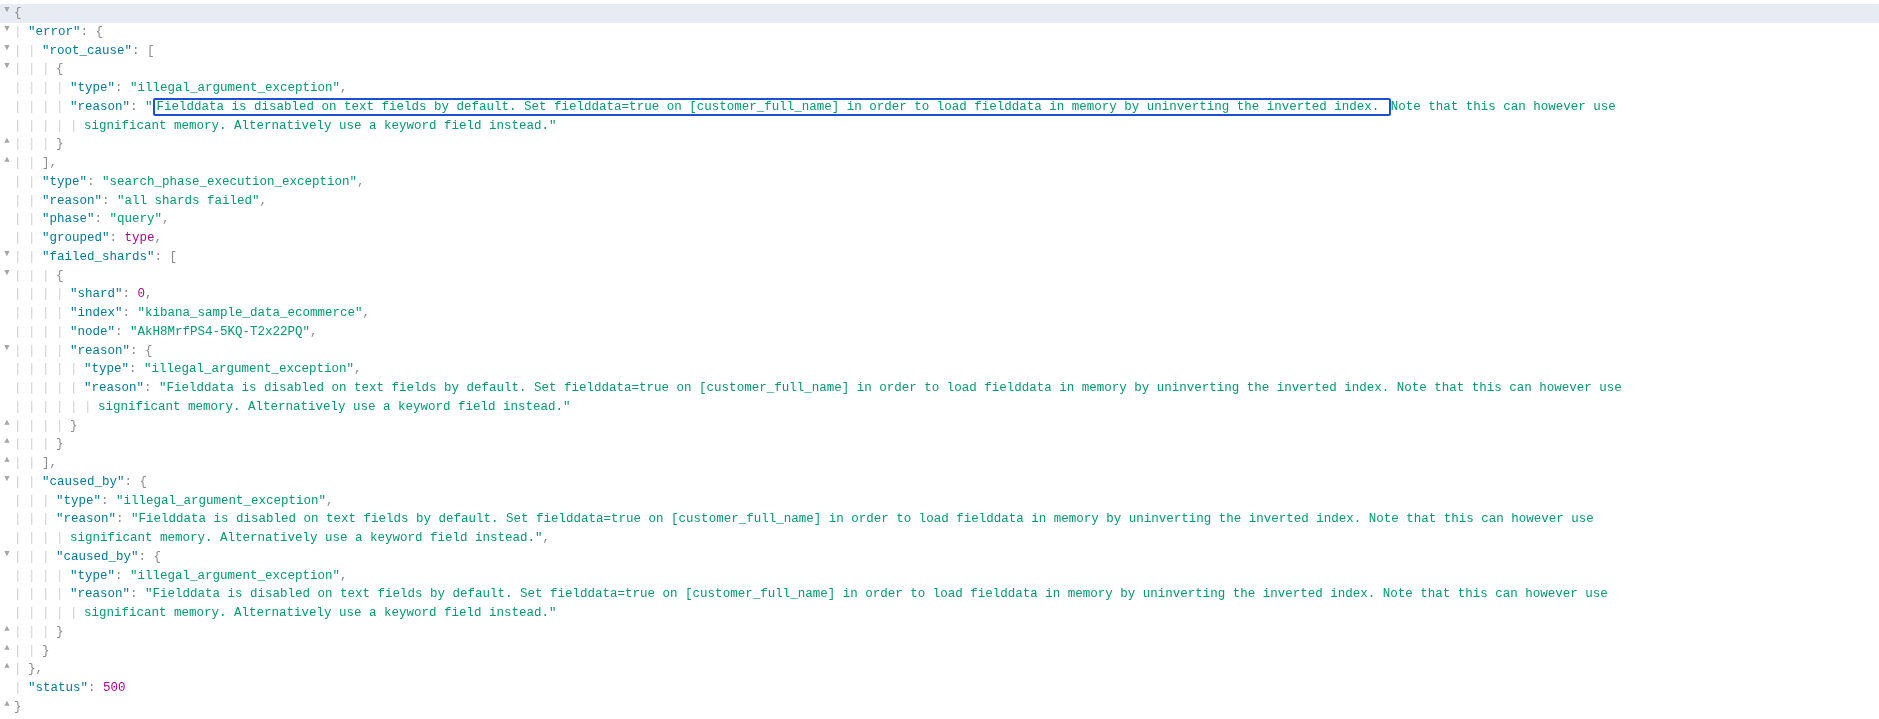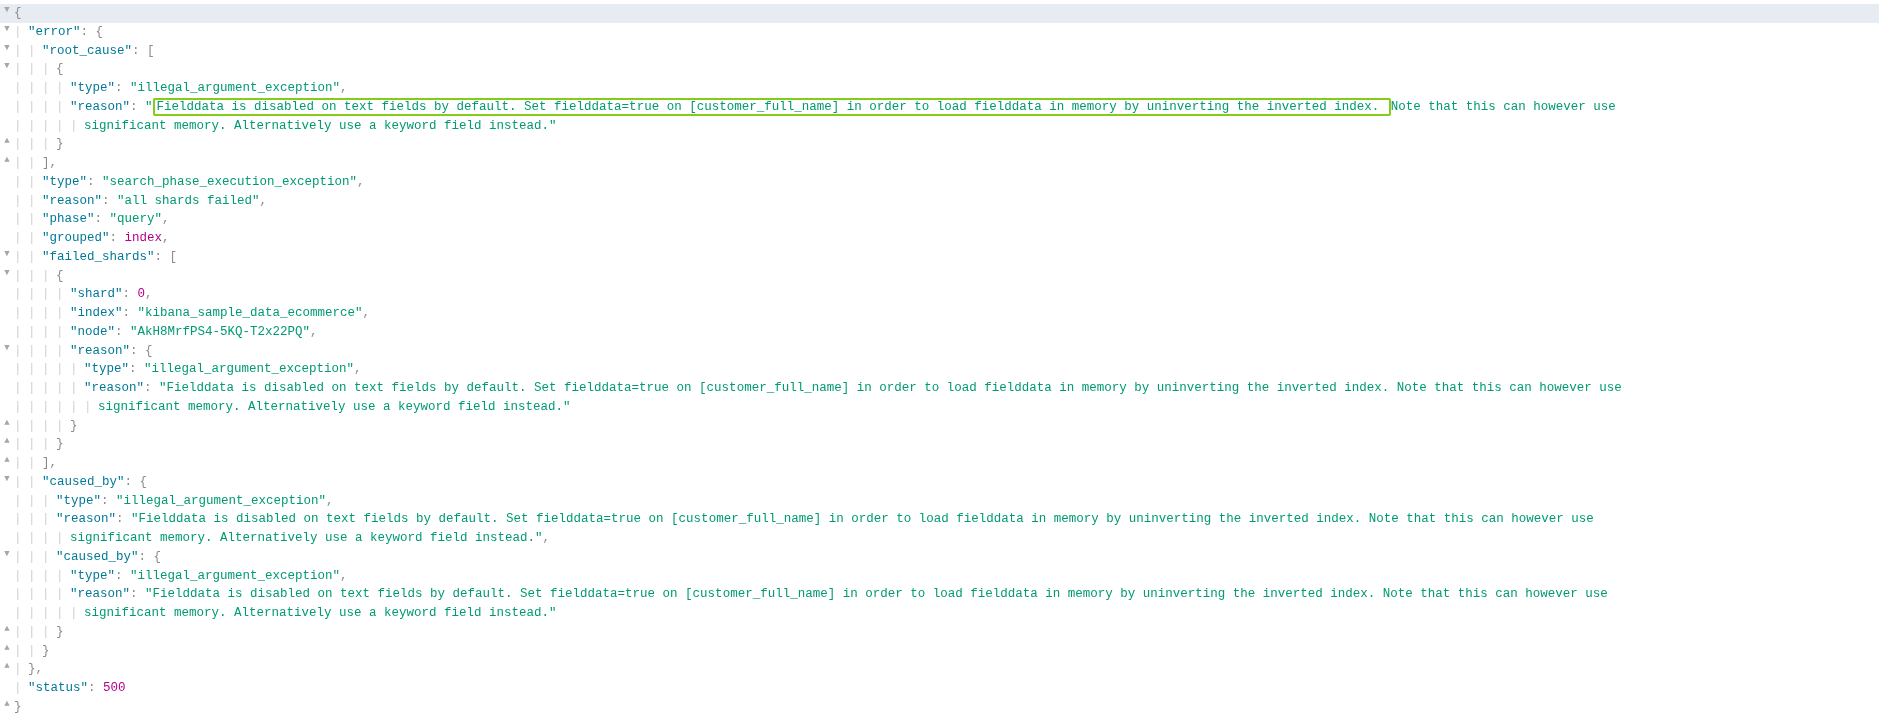--- a/index.html
+++ b/index.html
@@ -34,42 +34,42 @@
   }
   .gutter.collapse::before { content:"▼"; }
   .gutter.expand::before   { content:"▲"; } 
   .pipe { color:#d0d0d0; }
   .key   { color:#007997; }
   .str   { color:#009a73; }
   .num   { color:#b5008a; }
   .kw    { color:#b5008a; }
   .punc  { color:#8c8c8c; }
   .hl {
-    border:2px solid #84cc16;
+    border:2px solid #1d4ed8;
     border-radius:2px;
     padding:0px 2px;
   }
 </style>
 </head>
 <body>
 
 <div class="json-view" id="view">
     <div class="line first"><span class="gutter collapse"></span><span class="punc">{</span></div>
     <div class="line"><span class="gutter collapse"></span><span class="pipe" style="display:inline-block;width:14px;">|</span><span class="key">"error"</span><span class="punc">: {</span></div>
     <div class="line"><span class="gutter collapse"></span><span class="pipe" style="display:inline-block;width:14px;">|</span><span class="pipe" style="display:inline-block;width:14px;">|</span><span class="key">"root_cause"</span><span class="punc">: [</span></div>
     <div class="line"><span class="gutter collapse"></span><span class="pipe" style="display:inline-block;width:14px;">|</span><span class="pipe" style="display:inline-block;width:14px;">|</span><span class="pipe" style="display:inline-block;width:14px;">|</span><span class="punc">{</span></div>
     <div class="line"><span class="gutter "></span><span class="pipe" style="display:inline-block;width:14px;">|</span><span class="pipe" style="display:inline-block;width:14px;">|</span><span class="pipe" style="display:inline-block;width:14px;">|</span><span class="pipe" style="display:inline-block;width:14px;">|</span><span class="key">"type"</span><span class="punc">: </span><span class="str">"illegal_argument_exception"</span><span class="punc">,</span></div>
     <div class="line"><span class="gutter "></span><span class="pipe" style="display:inline-block;width:14px;">|</span><span class="pipe" style="display:inline-block;width:14px;">|</span><span class="pipe" style="display:inline-block;width:14px;">|</span><span class="pipe" style="display:inline-block;width:14px;">|</span><span class="key">"reason"</span><span class="punc">: </span><span class="str">"</span><span class="hl"><span class="str">Fielddata is disabled on text fields by default. Set fielddata=true on [customer_full_name] in order to load fielddata in memory by uninverting the inverted index. </span></span><span class="str">Note that this can however use</span></div>
     <div class="line"><span class="gutter "></span><span class="pipe" style="display:inline-block;width:14px;">|</span><span class="pipe" style="display:inline-block;width:14px;">|</span><span class="pipe" style="display:inline-block;width:14px;">|</span><span class="pipe" style="display:inline-block;width:14px;">|</span><span class="pipe" style="display:inline-block;width:14px;">|</span><span class="str">significant memory. Alternatively use a keyword field instead."</span></div>
     <div class="line"><span class="gutter expand"></span><span class="pipe" style="display:inline-block;width:14px;">|</span><span class="pipe" style="display:inline-block;width:14px;">|</span><span class="pipe" style="display:inline-block;width:14px;">|</span><span class="punc">}</span></div>
     <div class="line"><span class="gutter expand"></span><span class="pipe" style="display:inline-block;width:14px;">|</span><span class="pipe" style="display:inline-block;width:14px;">|</span><span class="punc">],</span></div>
     <div class="line"><span class="gutter "></span><span class="pipe" style="display:inline-block;width:14px;">|</span><span class="pipe" style="display:inline-block;width:14px;">|</span><span class="key">"type"</span><span class="punc">: </span><span class="str">"search_phase_execution_exception"</span><span class="punc">,</span></div>
     <div class="line"><span class="gutter "></span><span class="pipe" style="display:inline-block;width:14px;">|</span><span class="pipe" style="display:inline-block;width:14px;">|</span><span class="key">"reason"</span><span class="punc">: </span><span class="str">"all shards failed"</span><span class="punc">,</span></div>
     <div class="line"><span class="gutter "></span><span class="pipe" style="display:inline-block;width:14px;">|</span><span class="pipe" style="display:inline-block;width:14px;">|</span><span class="key">"phase"</span><span class="punc">: </span><span class="str">"query"</span><span class="punc">,</span></div>
-    <div class="line"><span class="gutter "></span><span class="pipe" style="display:inline-block;width:14px;">|</span><span class="pipe" style="display:inline-block;width:14px;">|</span><span class="key">"grouped"</span><span class="punc">: </span><span class="kw">index</span><span class="punc">,</span></div>
+    <div class="line"><span class="gutter "></span><span class="pipe" style="display:inline-block;width:14px;">|</span><span class="pipe" style="display:inline-block;width:14px;">|</span><span class="key">"grouped"</span><span class="punc">: </span><span class="kw">type</span><span class="punc">,</span></div>
     <div class="line"><span class="gutter collapse"></span><span class="pipe" style="display:inline-block;width:14px;">|</span><span class="pipe" style="display:inline-block;width:14px;">|</span><span class="key">"failed_shards"</span><span class="punc">: [</span></div>
     <div class="line"><span class="gutter collapse"></span><span class="pipe" style="display:inline-block;width:14px;">|</span><span class="pipe" style="display:inline-block;width:14px;">|</span><span class="pipe" style="display:inline-block;width:14px;">|</span><span class="punc">{</span></div>
     <div class="line"><span class="gutter "></span><span class="pipe" style="display:inline-block;width:14px;">|</span><span class="pipe" style="display:inline-block;width:14px;">|</span><span class="pipe" style="display:inline-block;width:14px;">|</span><span class="pipe" style="display:inline-block;width:14px;">|</span><span class="key">"shard"</span><span class="punc">: </span><span class="num">0</span><span class="punc">,</span></div>
     <div class="line"><span class="gutter "></span><span class="pipe" style="display:inline-block;width:14px;">|</span><span class="pipe" style="display:inline-block;width:14px;">|</span><span class="pipe" style="display:inline-block;width:14px;">|</span><span class="pipe" style="display:inline-block;width:14px;">|</span><span class="key">"index"</span><span class="punc">: </span><span class="str">"kibana_sample_data_ecommerce"</span><span class="punc">,</span></div>
     <div class="line"><span class="gutter "></span><span class="pipe" style="display:inline-block;width:14px;">|</span><span class="pipe" style="display:inline-block;width:14px;">|</span><span class="pipe" style="display:inline-block;width:14px;">|</span><span class="pipe" style="display:inline-block;width:14px;">|</span><span class="key">"node"</span><span class="punc">: </span><span class="str">"AkH8MrfPS4-5KQ-T2x22PQ"</span><span class="punc">,</span></div>
     <div class="line"><span class="gutter collapse"></span><span class="pipe" style="display:inline-block;width:14px;">|</span><span class="pipe" style="display:inline-block;width:14px;">|</span><span class="pipe" style="display:inline-block;width:14px;">|</span><span class="pipe" style="display:inline-block;width:14px;">|</span><span class="key">"reason"</span><span class="punc">: {</span></div>
     <div class="line"><span class="gutter "></span><span class="pipe" style="display:inline-block;width:14px;">|</span><span class="pipe" style="display:inline-block;width:14px;">|</span><span class="pipe" style="display:inline-block;width:14px;">|</span><span class="pipe" style="display:inline-block;width:14px;">|</span><span class="pipe" style="display:inline-block;width:14px;">|</span><span class="key">"type"</span><span class="punc">: </span><span class="str">"illegal_argument_exception"</span><span class="punc">,</span></div>
     <div class="line"><span class="gutter "></span><span class="pipe" style="display:inline-block;width:14px;">|</span><span class="pipe" style="display:inline-block;width:14px;">|</span><span class="pipe" style="display:inline-block;width:14px;">|</span><span class="pipe" style="display:inline-block;width:14px;">|</span><span class="pipe" style="display:inline-block;width:14px;">|</span><span class="key">"reason"</span><span class="punc">: </span><span class="str">"Fielddata is disabled on text fields by default. Set fielddata=true on [customer_full_name] in order to load fielddata in memory by uninverting the inverted index. Note that this can however use</span></div>
     <div class="line"><span class="gutter "></span><span class="pipe" style="display:inline-block;width:14px;">|</span><span class="pipe" style="display:inline-block;width:14px;">|</span><span class="pipe" style="display:inline-block;width:14px;">|</span><span class="pipe" style="display:inline-block;width:14px;">|</span><span class="pipe" style="display:inline-block;width:14px;">|</span><span class="pipe" style="display:inline-block;width:14px;">|</span><span class="str">significant memory. Alternatively use a keyword field instead."</span></div>
     <div class="line"><span class="gutter expand"></span><span class="pipe" style="display:inline-block;width:14px;">|</span><span class="pipe" style="display:inline-block;width:14px;">|</span><span class="pipe" style="display:inline-block;width:14px;">|</span><span class="pipe" style="display:inline-block;width:14px;">|</span><span class="punc">}</span></div>

